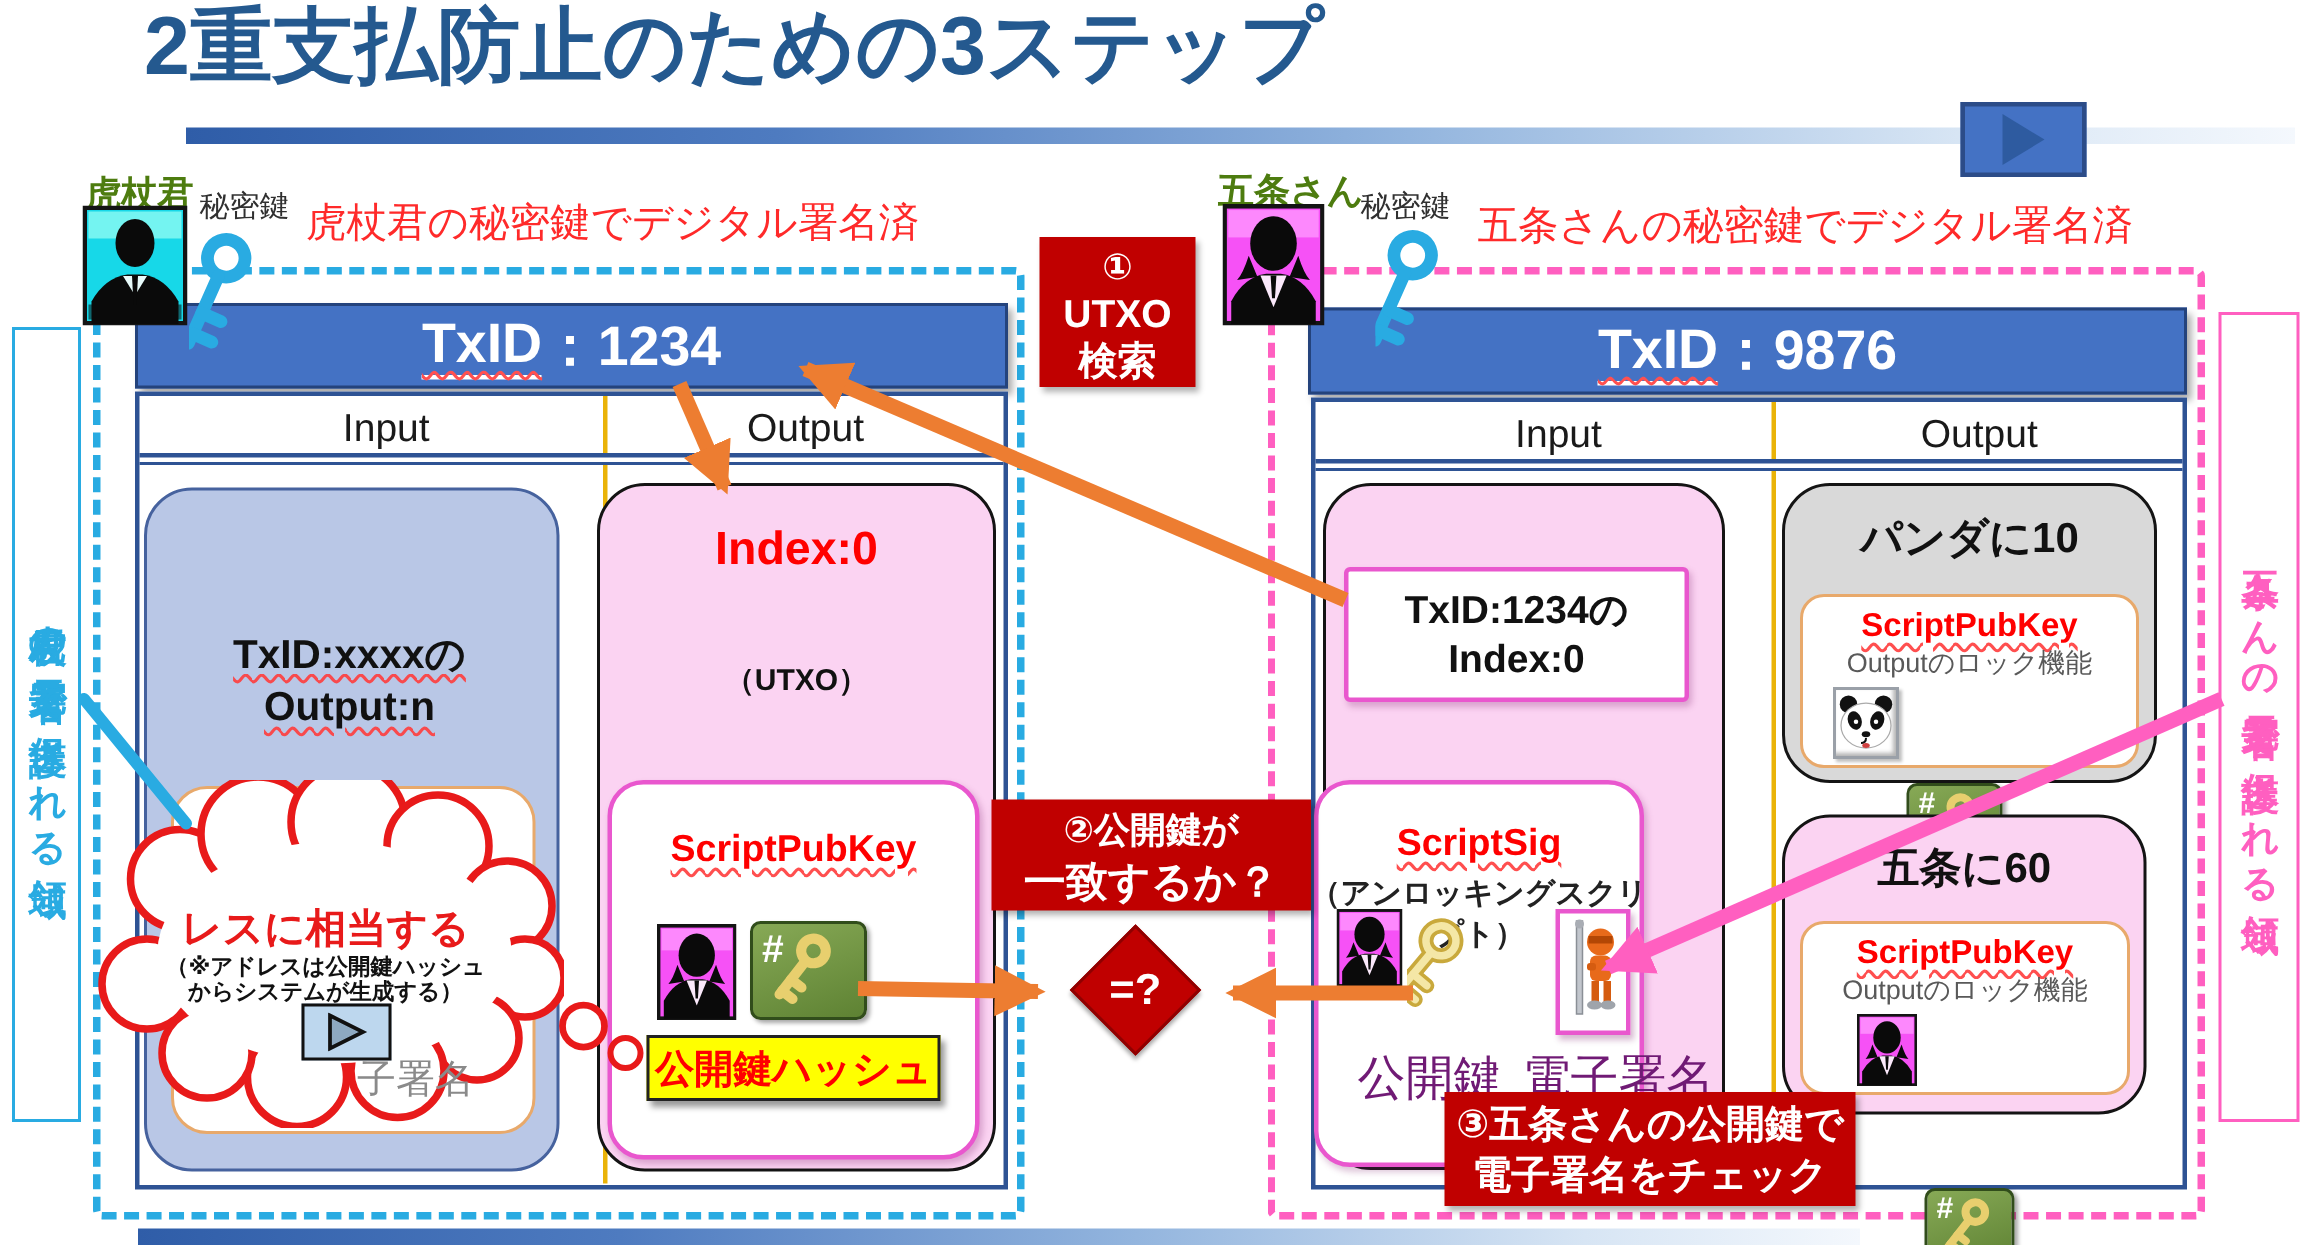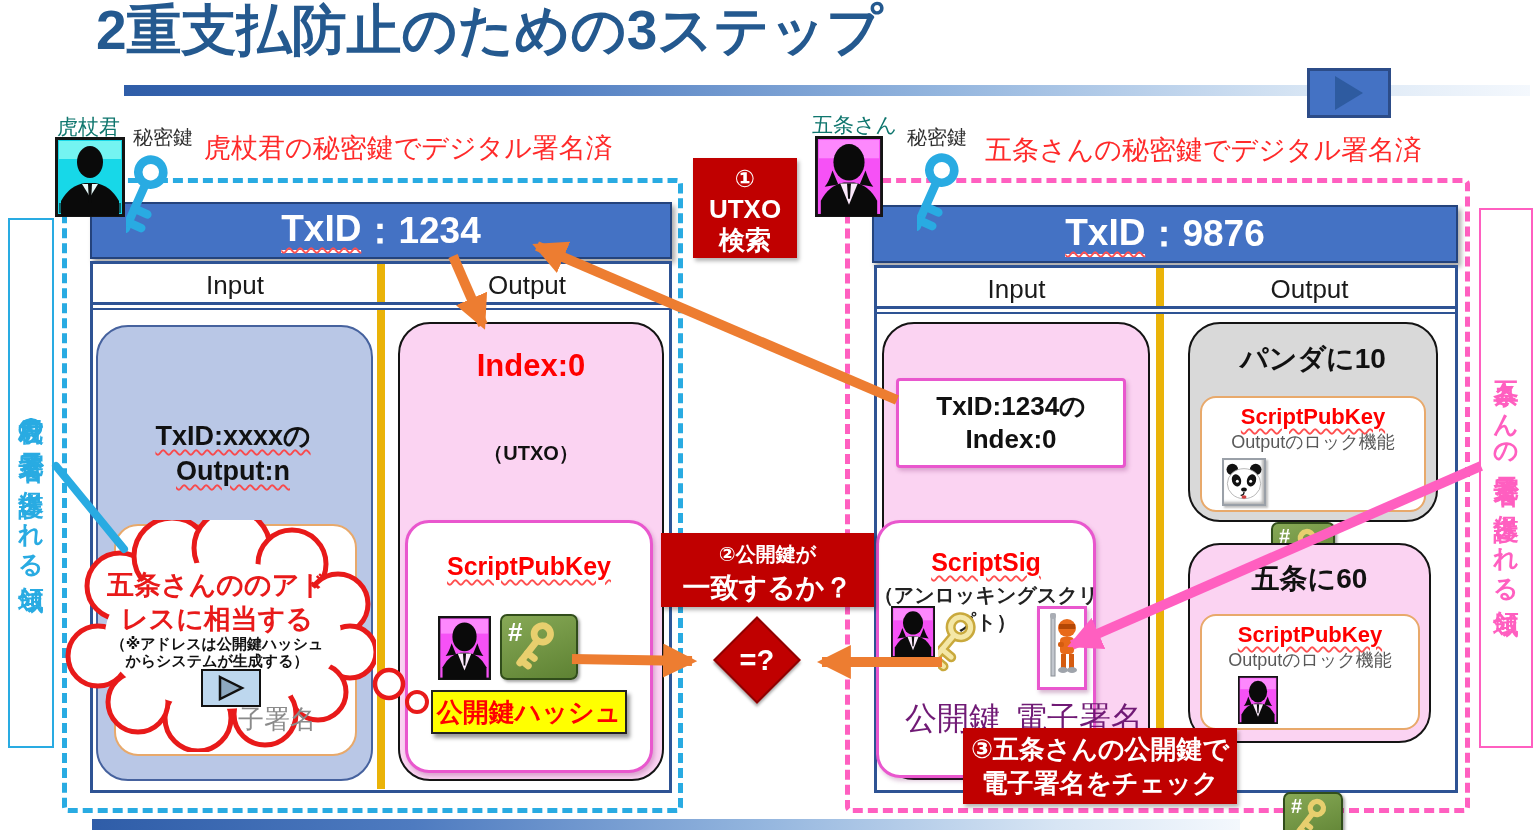--- a/index.html
+++ b/index.html
@@ -8,41 +8,41 @@
   .canvas { position:relative; width:1537px; height:830px; background:#fff; overflow:hidden; }
   .abs { position:absolute; }
   .ctr { display:flex; align-items:center; justify-content:center; }
 
   .page-title { left:96px; top:-6px; font-size:55px; font-weight:800; color:#24598F; letter-spacing:0; white-space:nowrap; }
   .rule { height:11px; background:linear-gradient(90deg,#2F5DA8 0%,#4E7BC0 28%,#93B5DE 58%,#D7E5F4 84%,#F4F8FD 100%); }
 
   .play-btn { background:#4472C4; border:3px solid #2C4C88; display:flex; align-items:center; justify-content:center; cursor:pointer; }
   .play-tri-dark { width:0; height:0; border-style:solid; }
 
-  .persona-name { color:#0f766e; font-weight:normal; font-size:21px; }
+  .persona-name { color:#4d7c0f; font-weight:bold; font-size:24px; }
   .key-label { color:#303030; font-size:20px; }
   .signed-note { color:#FF2A2A; font-size:27px; white-space:nowrap; }
 
   .region-box { border:2px solid; display:flex; align-items:center; justify-content:center; background:#fff; }
   .region-text { writing-mode:vertical-rl; text-orientation:upright; font-weight:bold; font-size:25px; letter-spacing:2px; line-height:1.15; }
   .region-cyan { border-color:#29ABE2; color:#29ABE2; }
   .region-pink { border-color:#FF5FC0; color:#FF5FC0; }
 
   .dashed-box { border:5px dashed; border-radius:6px; background:transparent; }
   .dash-cyan { border-color:#29ABE2; }
   .dash-pink { border-color:#FF5FC0; }
 
   .tx-header { background:#4472C4; border:2px solid #24437C; box-shadow:3px 4px 5px rgba(0,0,0,.35); color:#fff; font-size:37px; font-weight:bold; display:flex; align-items:center; justify-content:center; }
   .txid-u { border-bottom:3px solid #fff; }
   .txid-u > span { text-decoration:underline wavy #FF5050; text-decoration-thickness:1.5px; text-underline-offset:6px; }
 
   .tx-table { border:3px solid #2E5394; background:#fff; }
   .tx-cols { display:flex; }
   .tx-colhead { font-size:26px; color:#1A1A1A; text-align:center; padding-top:6px; height:38px; }
-  .col-div { border-right:8px solid #eab308; }
+  .col-div { border-right:3px solid #eab308;margin-left:20px; }
   .head-rule1 { border-bottom:3px solid #2E5394; }
   .head-rule2 { height:5px; border-bottom:2px solid #2E5394; }
 
   .card { border-radius:32px; }
   .card-bluegray { background:#B9C7E6; border:2px solid #46629E; }
   .card-pink { background:#FBD3F2; border:2.5px solid #141414; }
   .card-gray { background:#D9D9D9; border:2.5px solid #141414; }
   .wavy { text-decoration:underline wavy rgba(255,60,60,.9); text-decoration-thickness:1.5px; text-underline-offset:4px; }
 
   .inner-white-orange { background:#fff; border:2.5px solid #E8A96B; border-radius:24px; }
@@ -159,21 +159,20 @@
           <circle cx="290" cy="132" r="26"></circle>
         <circle cx="258" cy="172" r="28"></circle>
           <circle cx="205" cy="194" r="31"></circle>
           <circle cx="138" cy="198" r="33"></circle>
         <circle cx="78" cy="182" r="30"></circle>
           <circle cx="38" cy="136" r="30"></circle>
       </g>
       <ellipse cx="163" cy="115" rx="118" ry="74" fill="#fff"></ellipse>
     </svg>
   </div>
-  <div class="abs cloud-red-line" style="left:82px; top:567px;">五条さんののアド</div>
   <div class="abs cloud-red-line" style="left:82px; top:601px;">レスに相当する</div>
   <div class="abs cloud-note" style="left:82px; top:635px;">（※アドレスは公開鍵ハッシュ</div>
   <div class="abs cloud-note" style="left:82px; top:652px;">からシステムが生成する）</div>
   <div class="abs mini-play" style="left:201px; top:669px; width:60px; height:38px;">
     <svg width="30" height="26" viewBox="0 0 30 26">
       <polygon points="4,2 26,13 4,24" fill="#8EA9C1" stroke="#111" stroke-width="2.5"></polygon>
     </svg>
   </div>
   <svg class="abs" style="left:370px; top:662px;" width="70" height="64" viewBox="0 0 70 64">
     <circle cx="19" cy="22" r="14" fill="#fff" stroke="#E81A1A" stroke-width="4.5"></circle>
@@ -367,21 +366,21 @@
   </svg>
   <div class="abs signed-note" style="left:985px; top:132px;">五条さんの秘密鍵でデジタル署名済</div>
 
   <div class="abs step-red" style="left:693px; top:158px; width:104px; height:100px; padding-top:6px;">
     <div style="font-size:24px; line-height:30px;">①</div>
     <div style="font-size:26px; line-height:31px;">UTXO</div>
     <div style="font-size:26px; line-height:31px;">検索</div>
   </div>
 
   <div class="abs step-red" style="left:661px; top:533px; width:213px; height:74px; padding-top:4px;">
-    <div style="font-size:20px; line-height:34px;">②公開鍵が</div>
+    <div style="font-size:24px; line-height:34px;">②公開鍵が</div>
     <div style="font-size:28px; line-height:34px;">一致するか？</div>
   </div>
 
   <div class="abs diamond ctr" style="left:726px; top:629px; width:62px; height:62px;">
     <span style="transform:rotate(-45deg); color:#fff; font-weight:bold; font-size:29px;">=?</span>
   </div>
 
   <div class="abs step-red" style="left:963px; top:728px; width:274px; height:76px; padding-top:4px;">
     <div style="font-size:26px; line-height:34px;">③五条さんの公開鍵で</div>
     <div style="font-size:26px; line-height:34px;">電子署名をチェック</div>

